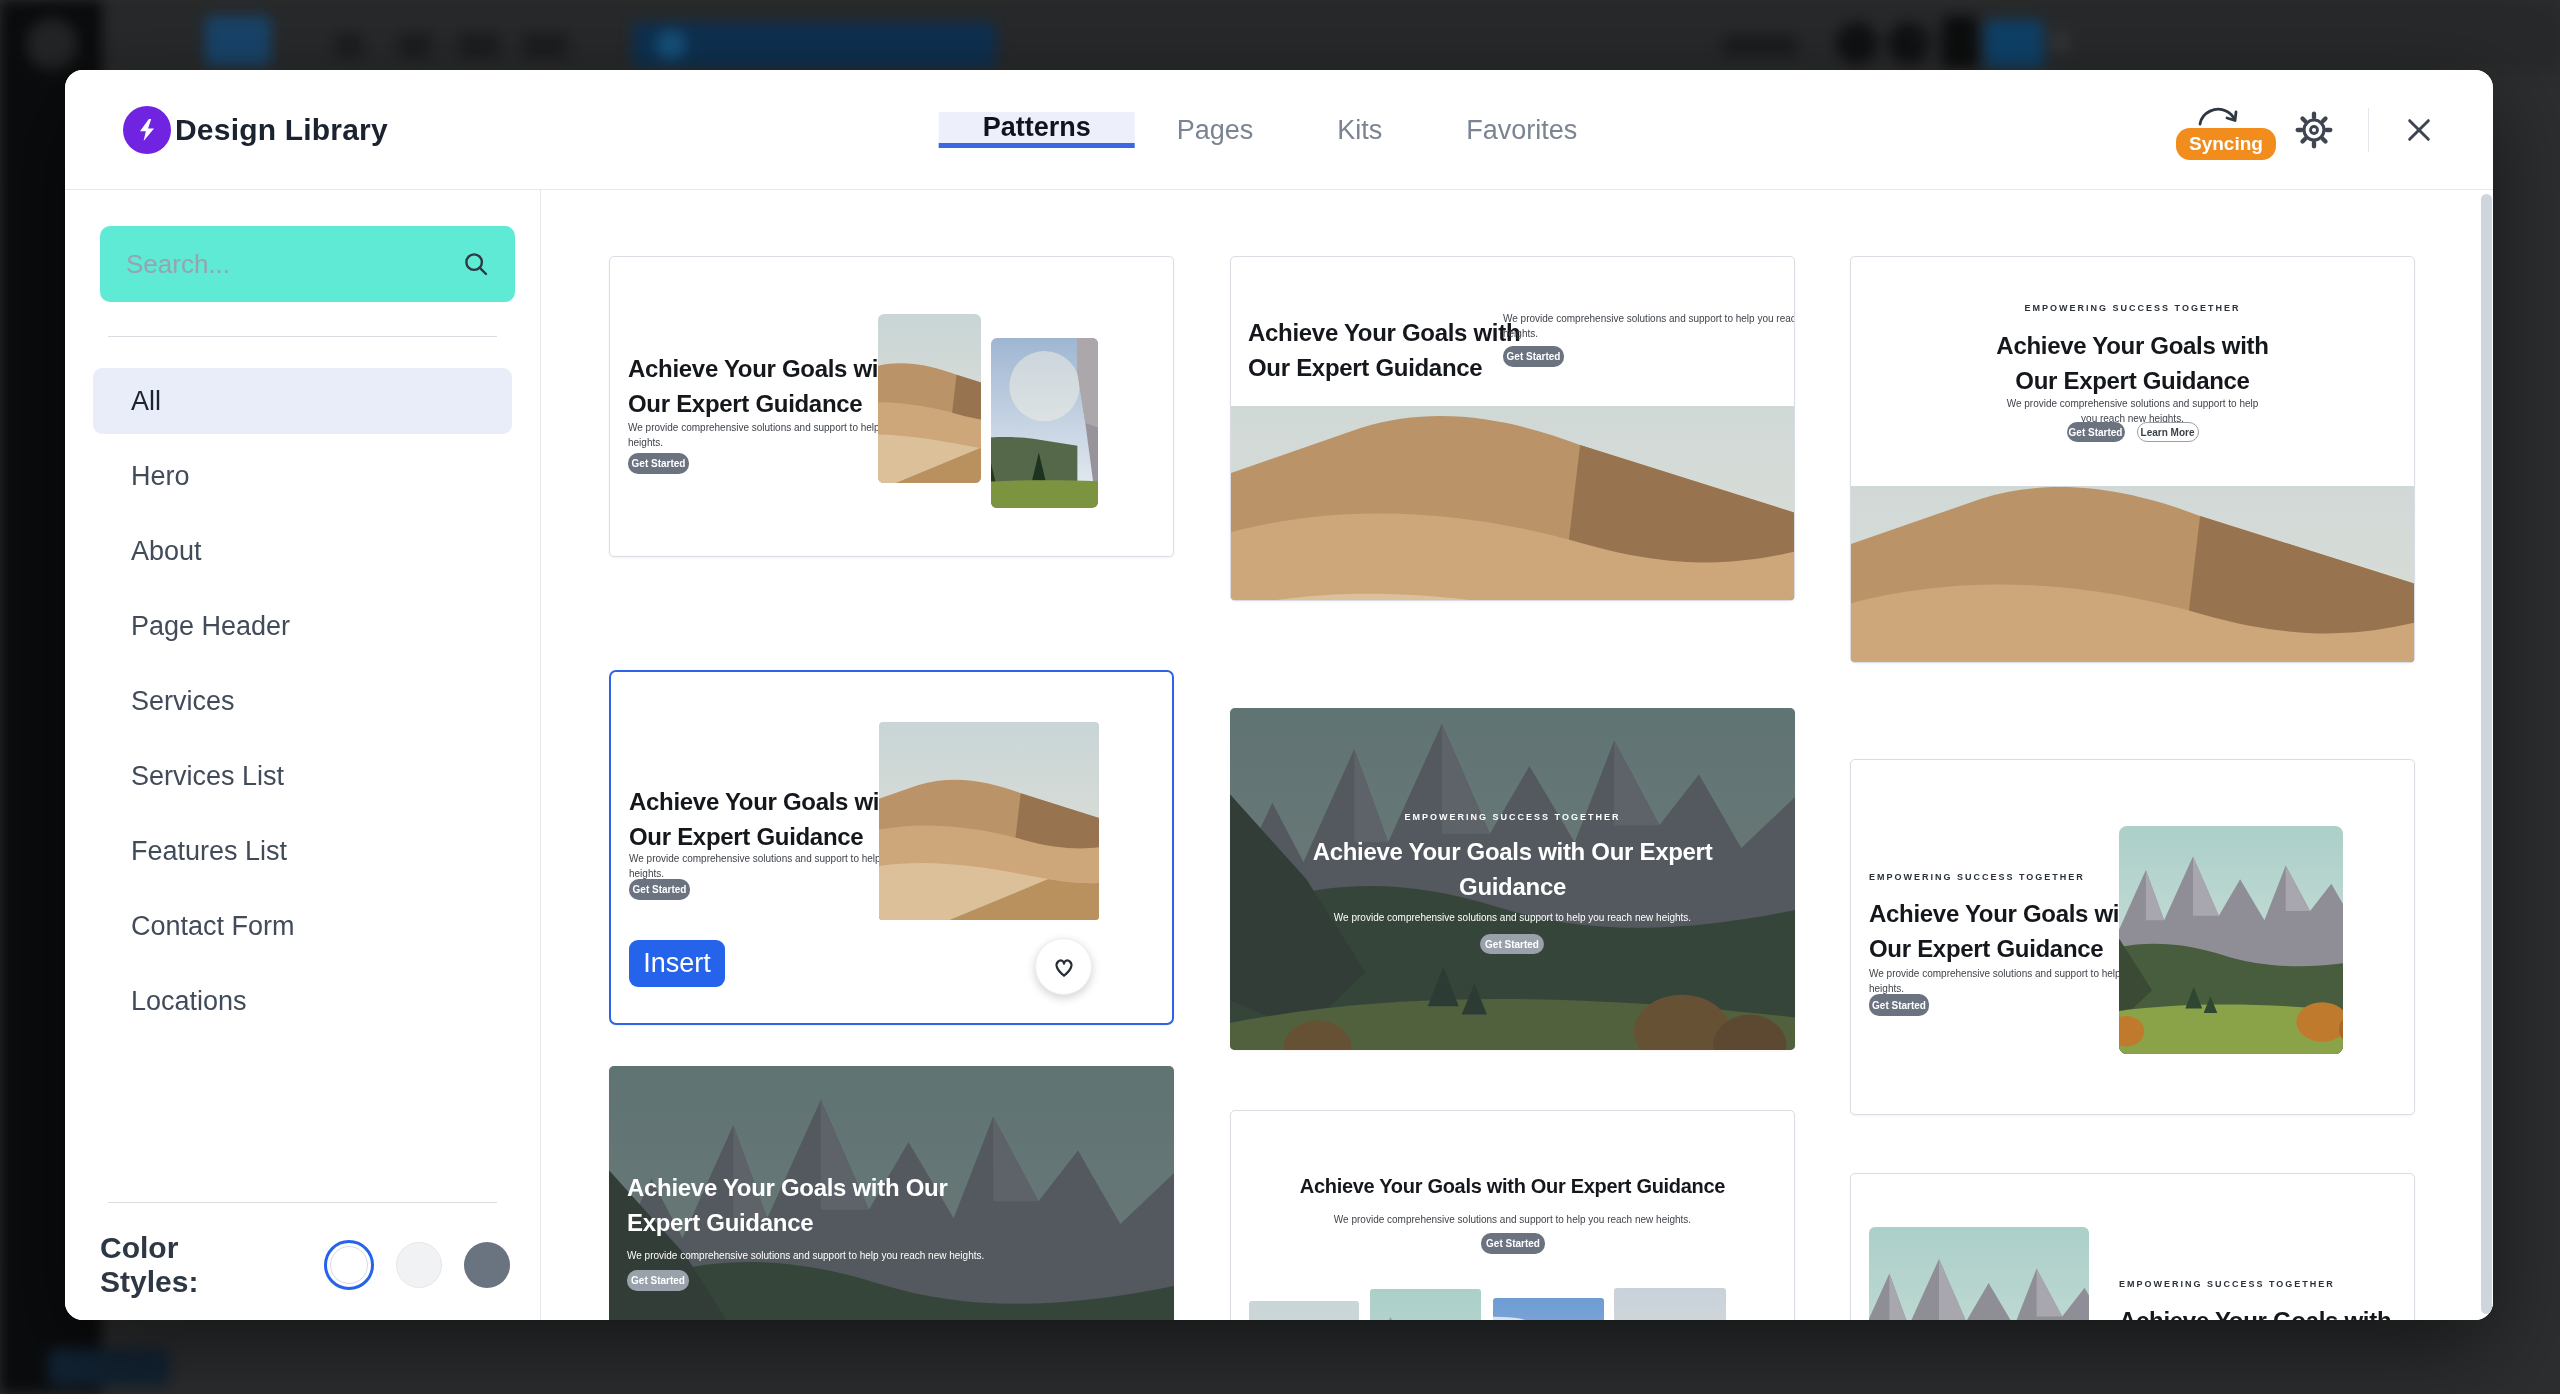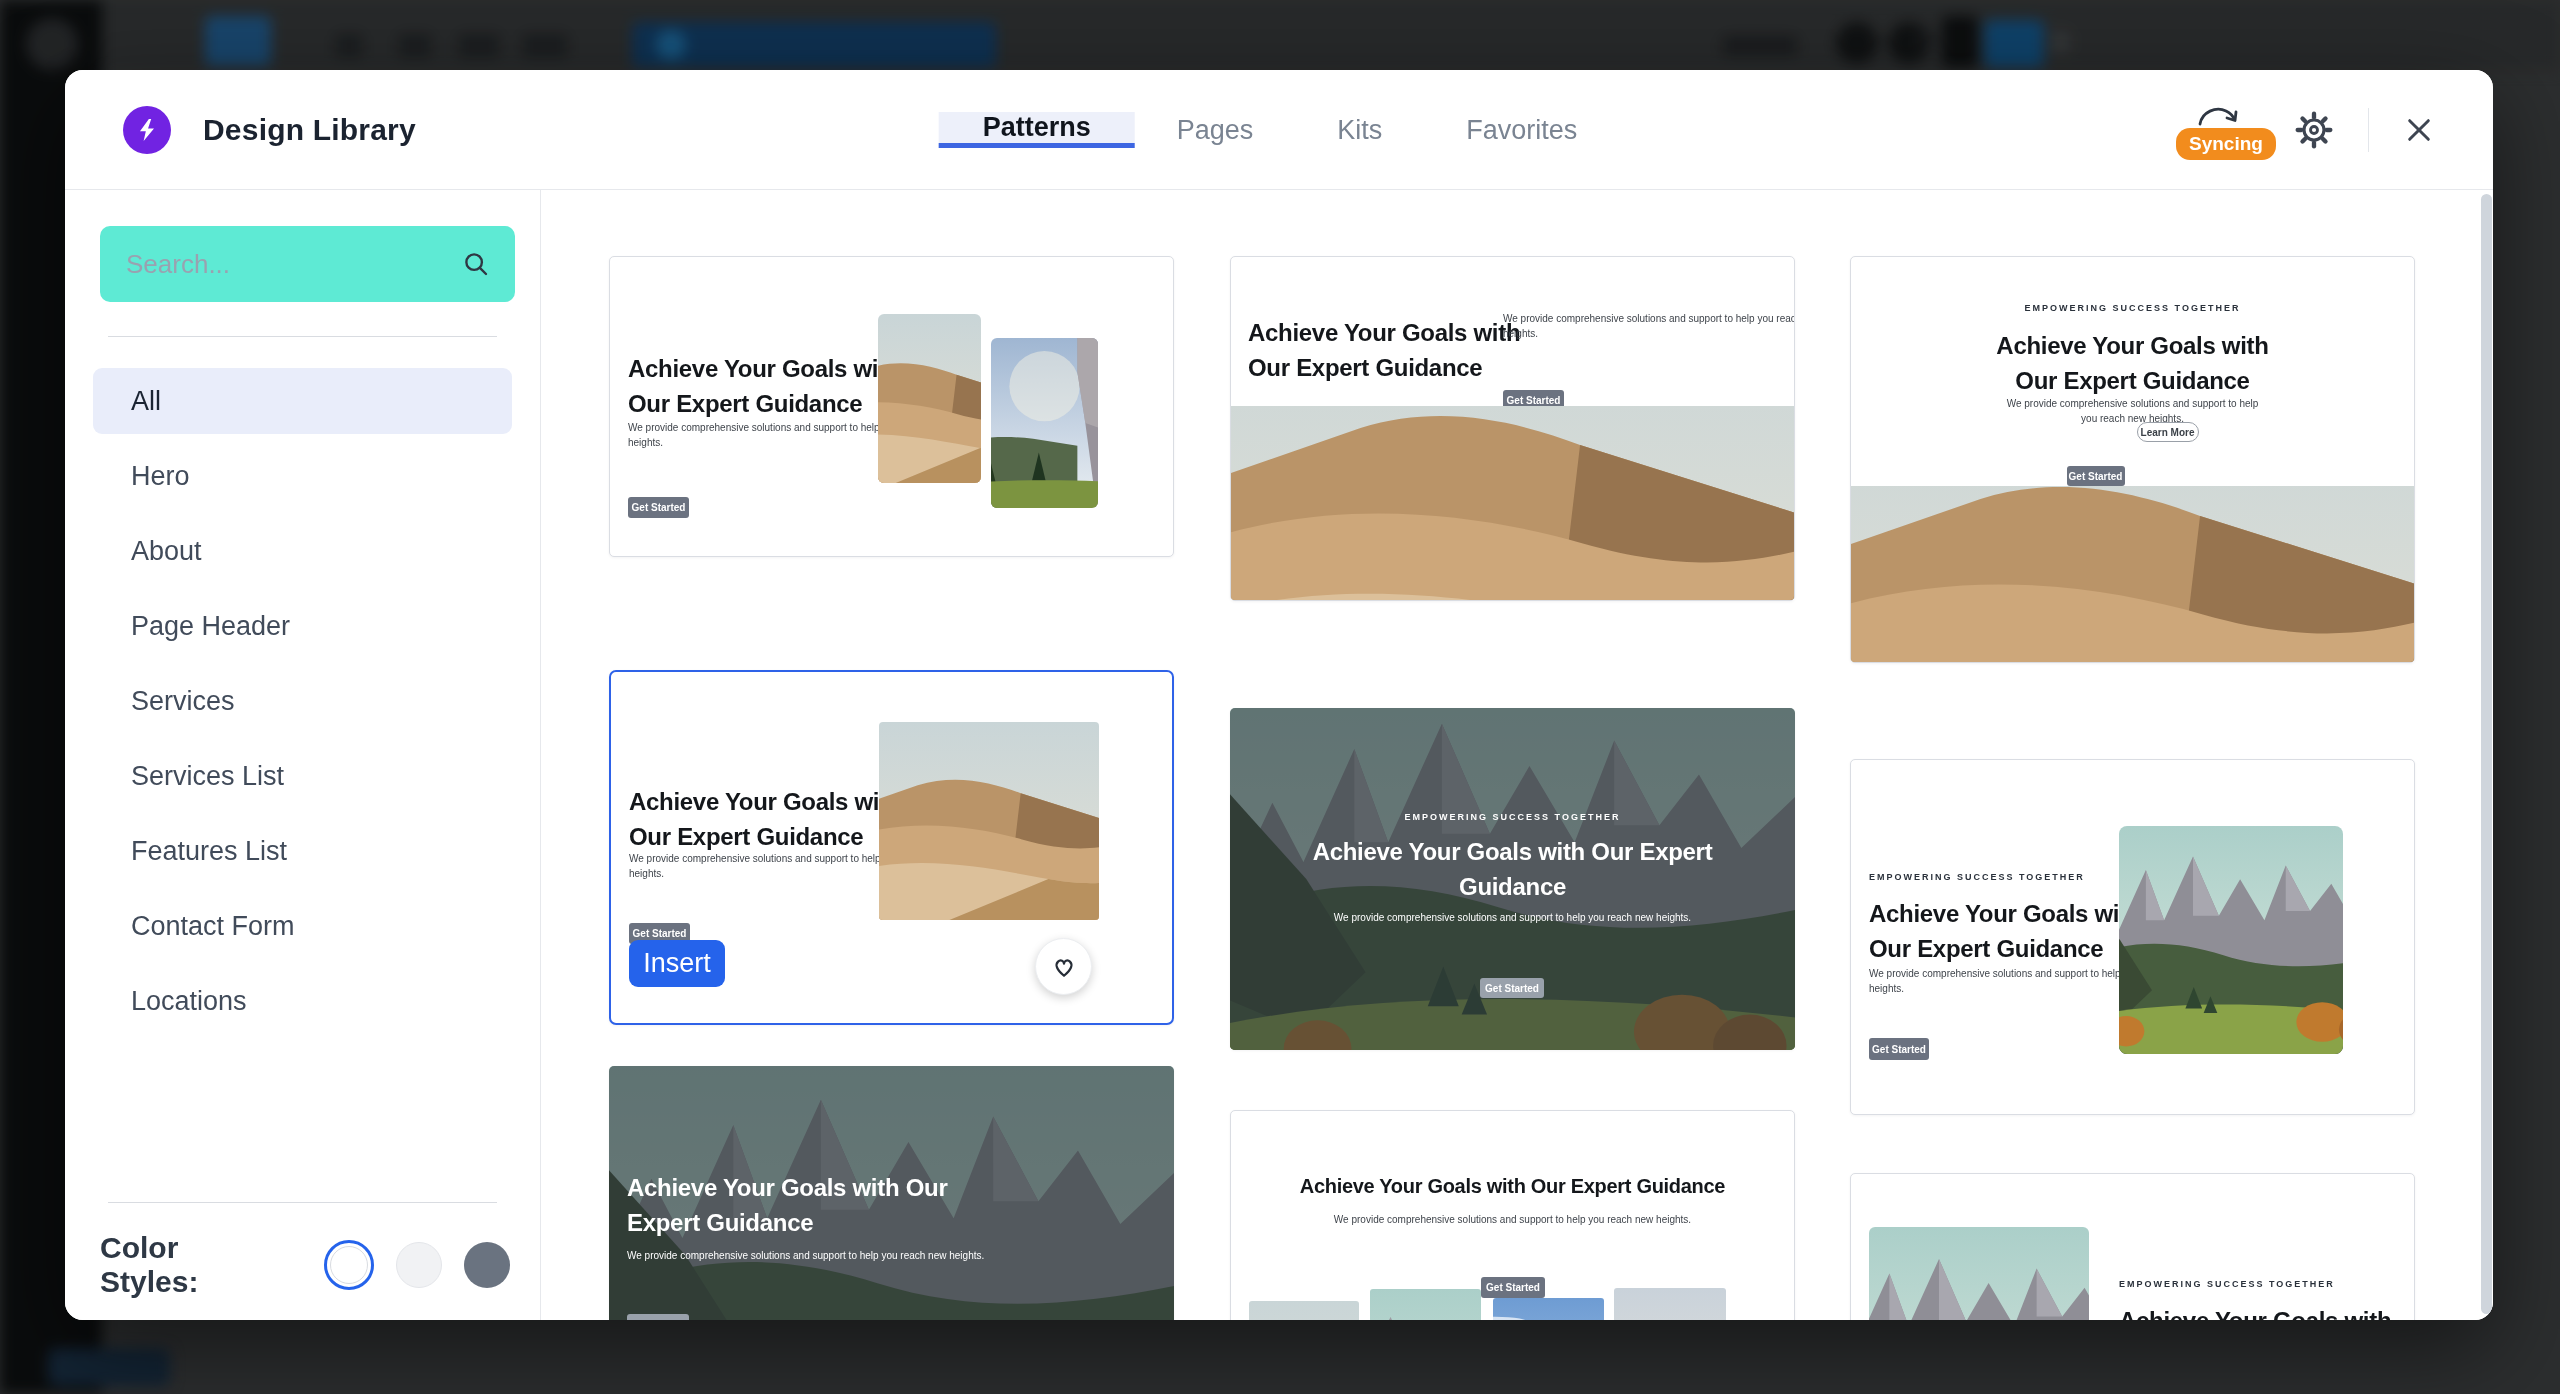--- a/index.html
+++ b/index.html
@@ -13,21 +13,21 @@
   .bd-blob { position:absolute; border-radius:6px; }
   .dim { position:absolute; inset:0; background:rgba(0,0,0,.12); }
 
   
   .modal { position:absolute; left:65px; top:70px; width:2428px; height:1250px;
            background:#ffffff; border-radius:18px; overflow:hidden;
            box-shadow:0 30px 90px rgba(0,0,0,.5); }
 
   
   .m-header { position:absolute; left:0; top:0; right:0; height:120px; border-bottom:1px solid #E6E8EC; background:#fff; z-index:5; }
-  .brand { position:absolute; left:58px; top:0; height:120px; display:flex; align-items:center; gap:32px; }
+  .brand { position:absolute; left:58px; top:0; height:120px; display:flex; align-items:center; gap:4px; }
   .logo { width:48px; height:48px; border-radius:50%; background:#7123E2; display:flex; align-items:center; justify-content:center; }
   .m-title { font-size:30px; font-weight:700; color:#1B2330; letter-spacing:.2px; }
 
   .tabs { position:absolute; left:50%; transform:translateX(-50%); top:0; height:120px; display:flex; align-items:center; }
   .tab { display:flex; align-items:center; justify-content:center; font-size:27px; color:#7A8492; padding:0 42px; cursor:pointer; }
   .tab.active { width:196px; padding:0; background:#EDF0FA; border-bottom:5px solid #3D66E2; color:#10151D; font-weight:700; }
 
   .h-right { position:absolute; right:58px; top:0; height:120px; display:flex; align-items:center; gap:34px; }
   .syncwrap { position:relative; width:84px; height:64px; }
   .syncwrap svg { position:absolute; left:20px; top:4px; }
@@ -64,21 +64,21 @@
   .card { position:absolute; background:#fff; border:1px solid #DADDE3; border-radius:5px; overflow:hidden;
           box-shadow:0 1px 3px rgba(16,24,40,.05); cursor:pointer; }
   .card.selected { border:2px solid #2E62E8; border-radius:7px; }
 
   .abs { position:absolute; }
   .h-eyebrow { font-size:9px; letter-spacing:2px; font-weight:700; color:#2A313B; white-space:nowrap; }
   .h-title { font-size:24px; font-weight:700; color:#14171B; line-height:35px; letter-spacing:-.3px; white-space:nowrap; }
   .h-title.tight { line-height:33px; }
   .h-body { font-size:10px; color:#3F444B; line-height:15px; white-space:nowrap; }
   .btn-gray { display:flex; align-items:center; justify-content:center; background:#6B7280; color:#fff;
-              font-size:10px; font-weight:700; border-radius:3px; white-space:nowrap;margin-top:44px; }
+              font-size:10px; font-weight:700; border-radius:10px; white-space:nowrap; }
   .btn-light { background:#99A1AB; }
   .btn-outline { display:flex; align-items:center; justify-content:center; border:1px solid #9AA0A8; color:#3B4148;
                  font-size:10px; font-weight:700; border-radius:11px; background:#fff; white-space:nowrap; }
   .center { text-align:center; left:0; right:0; }
   .on-dark .h-eyebrow, .on-dark .h-title, .on-dark .h-body { color:#fff; }
 
   .scene { position:absolute; overflow:hidden; }
   .scene svg { width:100%; height:100%; display:block; }
   .overlay { position:absolute; inset:0; background:rgba(44,54,56,.6); }
 

